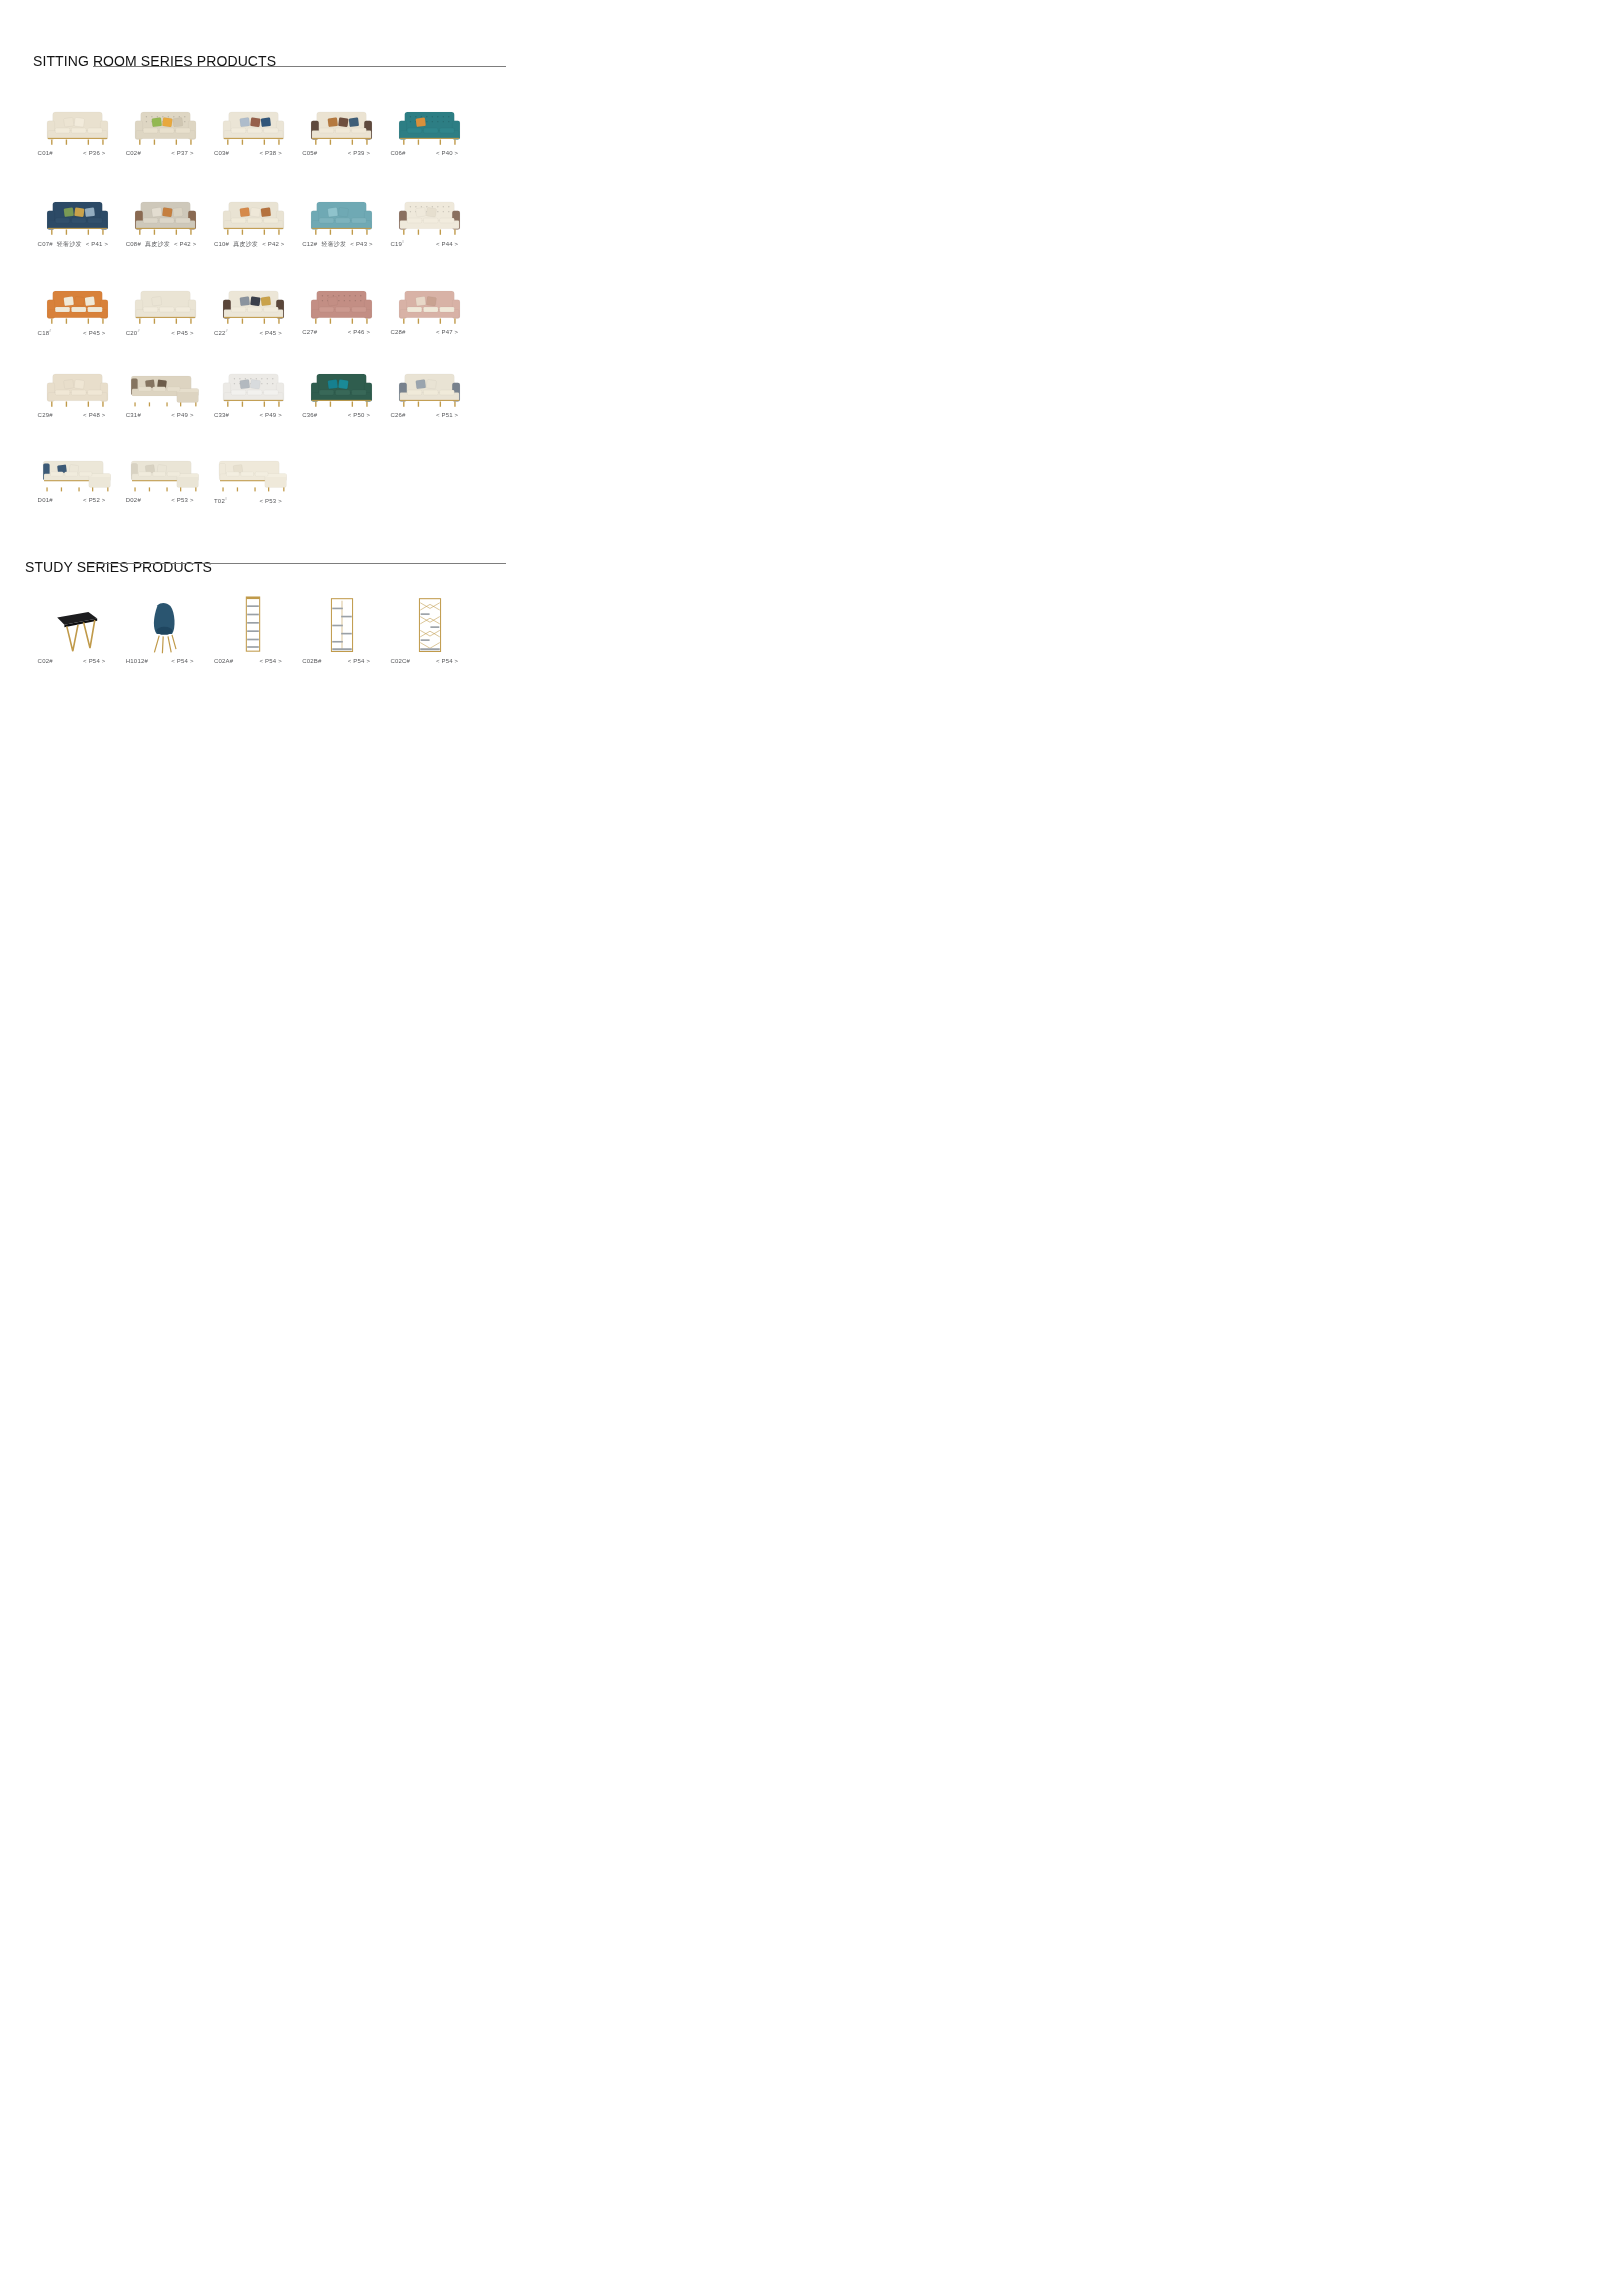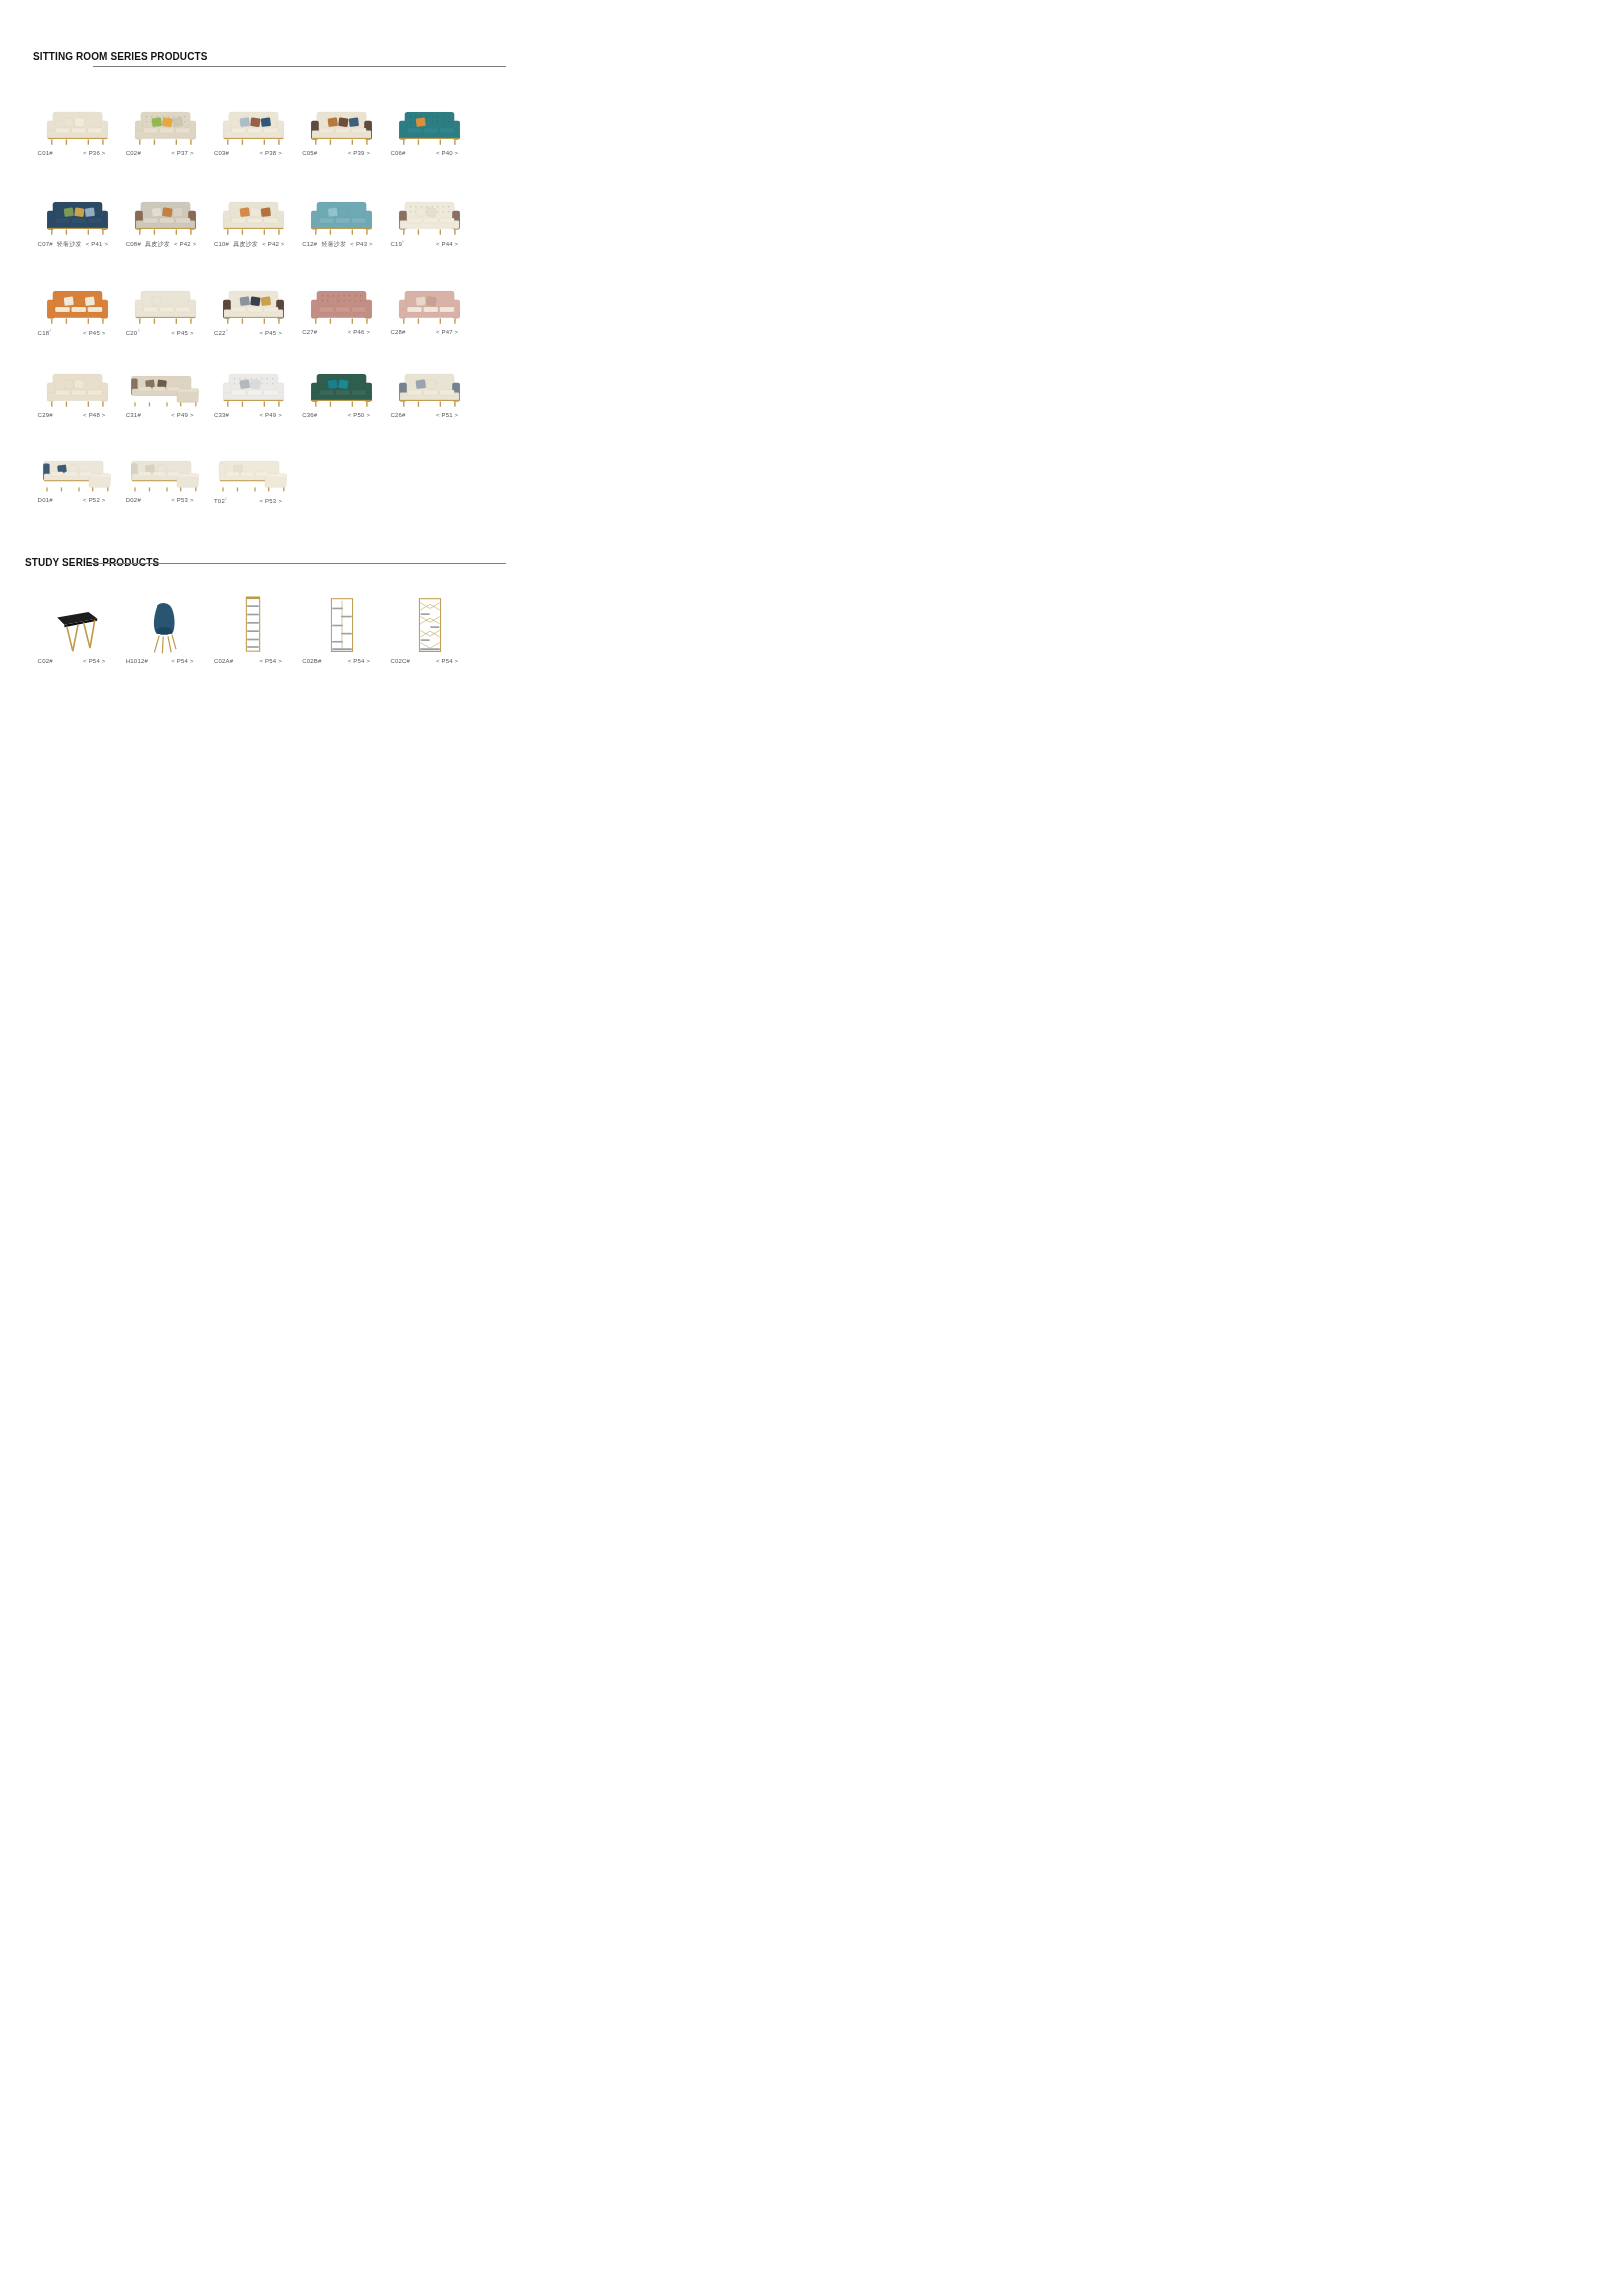--- a/index.html
+++ b/index.html
@@ -1,21 +1,21 @@
 <!DOCTYPE html>
 <html style="font-size:7.4px"><head>
 <meta charset="utf-8">
 <style>
   html,body{margin:0;padding:0;}
   body{
     width:506px;height:714px;position:relative;background:#ffffff;
     font-family:"Liberation Sans", sans-serif;overflow:hidden;
   }
   .section-title{
-    position:absolute;font-weight:bold;font-size:10px;letter-spacing:0.1px;
+    position:absolute;font-weight:normal;font-size:14px;letter-spacing:0.1px;
     color:#131313;white-space:nowrap;
   }
   .rule{
     position:absolute;height:0.9px;background:#7d7d7d;
   }
   .row{
     position:absolute;left:33px;width:441px;
     display:grid;grid-template-columns:repeat(5,1fr);
   }
   .cell{display:flex;flex-direction:column;justify-content:flex-end;height:74px;}

